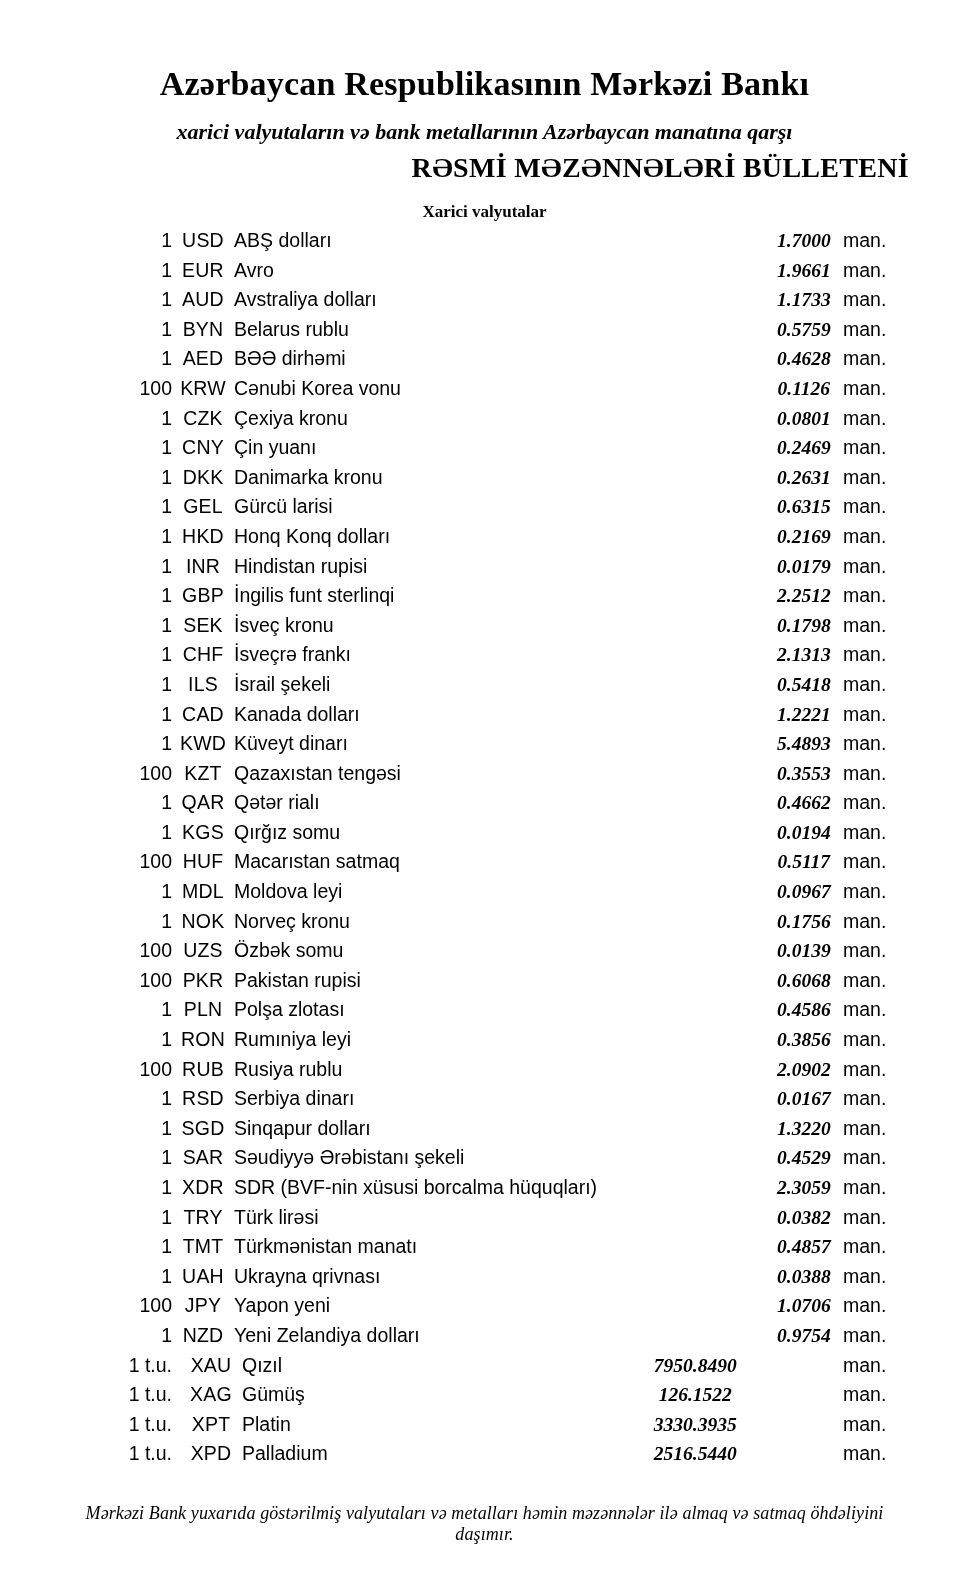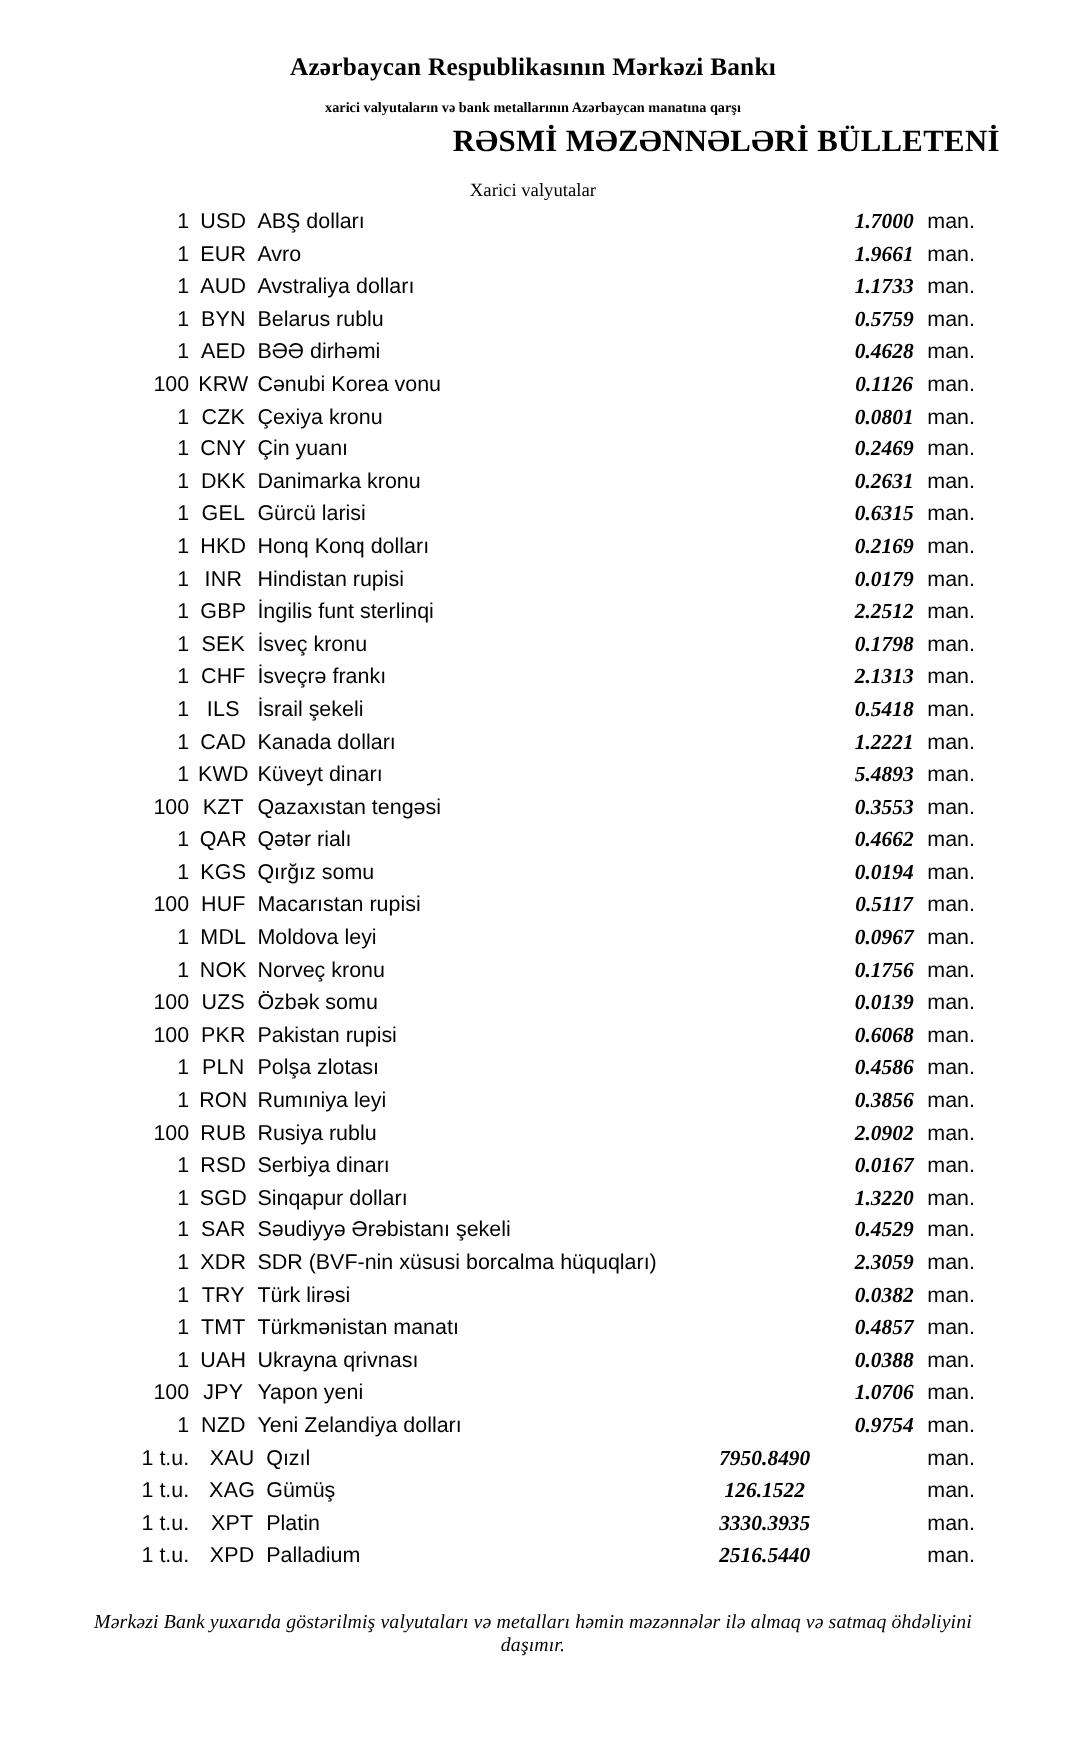--- a/index.html
+++ b/index.html
@@ -17,46 +17,47 @@
     width: 969px;
     min-height: 1595px;
     box-sizing: border-box;
     padding: 40px 60px 18px 60px;
     position: relative;
   }
   .bank-title {
     text-align: center;
     font-family: "Liberation Serif", serif;
     font-weight: bold;
-    font-size: 23px;
+    font-size: 34px;
     letter-spacing: 0.2px;
-    margin: 8px 0 0 0;
+    margin: 25px 0 0 0;
   }
   .date-line {
     text-align: center;
     font-weight: bold;
     font-size: 17px;
     margin-top: 17px;
   }
   .subject-line {
     text-align: center;
     font-weight: bold;
-    font-size: 13px;
+    font-size: 22px;
     margin-top: 16px;
+    font-style: italic;
   }
   .bulletin-line {
     text-align: right;
     font-weight: bold;
     font-size: 28px;
     margin-top: 7px;
     letter-spacing: 0.3px;
   }
   .section-title {
     text-align: center;
-    font-weight: normal;
+    font-weight: bold;
     font-size: 17px;
     margin-top: 18px;
     margin-bottom: 4px;
   }
   .section-title.metals {
     margin-top: 40px;
     margin-bottom: 8px;
   }
   table.rates {
     width: 100%;
@@ -269,21 +270,21 @@
         <tr>
           <td class="qty">1</td>
           <td class="code">KGS</td>
           <td class="name">Qırğız somu</td>
           <td class="value">0.0194</td>
           <td class="unit">man.</td>
         </tr>
         <tr>
           <td class="qty">100</td>
           <td class="code">HUF</td>
-          <td class="name">Macarıstan rupisi</td>
+          <td class="name">Macarıstan satmaq</td>
           <td class="value">0.5117</td>
           <td class="unit">man.</td>
         </tr>
         <tr>
           <td class="qty">1</td>
           <td class="code">MDL</td>
           <td class="name">Moldova leyi</td>
           <td class="value">0.0967</td>
           <td class="unit">man.</td>
         </tr>

